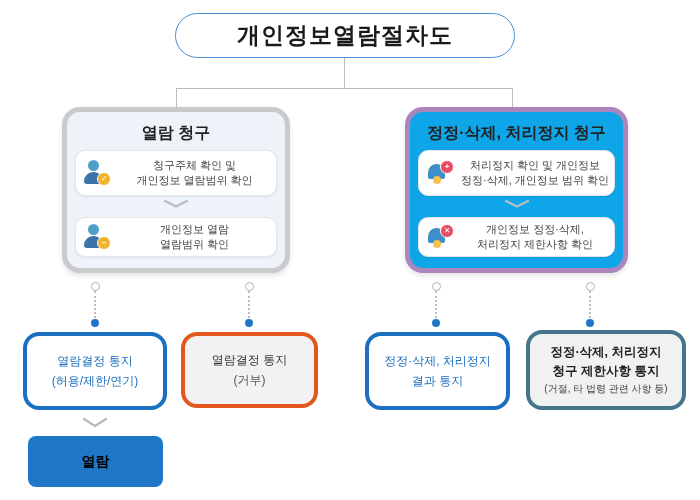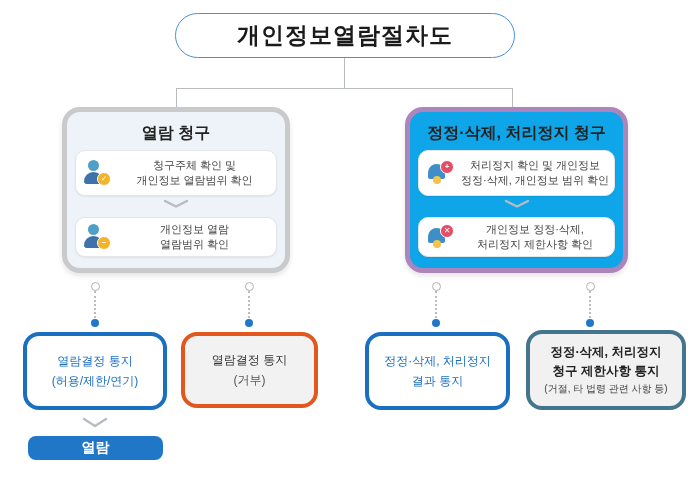--- a/index.html
+++ b/index.html
@@ -66,22 +66,22 @@
   .outcome.o3{left:365px;width:145px;height:78px;border:4px solid #1b6fc0;background:#fff;color:#1b6fc0;}
   .outcome.o4{left:526px;width:160px;height:80px;top:330px;border:4px solid #44758c;background:#f1f1f1;color:#222;gap:2px;}
   .l-bold{font-size:12px;font-weight:normal;}
   .l-bold2{font-size:12.5px;font-weight:bold;}
   .l-sub{font-size:12px;}
   .o2 .l-sub{color:#555;}
   .l-small{font-size:10px;color:#444;}
   
   .final-chevron{position:absolute;left:82px;top:417px;line-height:0;}
   .final-btn{
-    position:absolute;left:28px;top:436px;width:135px;height:24px;border-radius:8px;
-    background:#2077c8;color:#ffffff;font-size:14px;font-weight:bold;
+    position:absolute;left:28px;top:436px;width:135px;height:51px;border-radius:8px;
+    background:#2077c8;color:#000000;font-size:14px;font-weight:bold;
     display:flex;align-items:center;justify-content:center;
   }
 </style>
 </head>
 <body>
 
 <div class="stage">
 
   <div class="title-pill">개인정보열람절차도</div>
 

